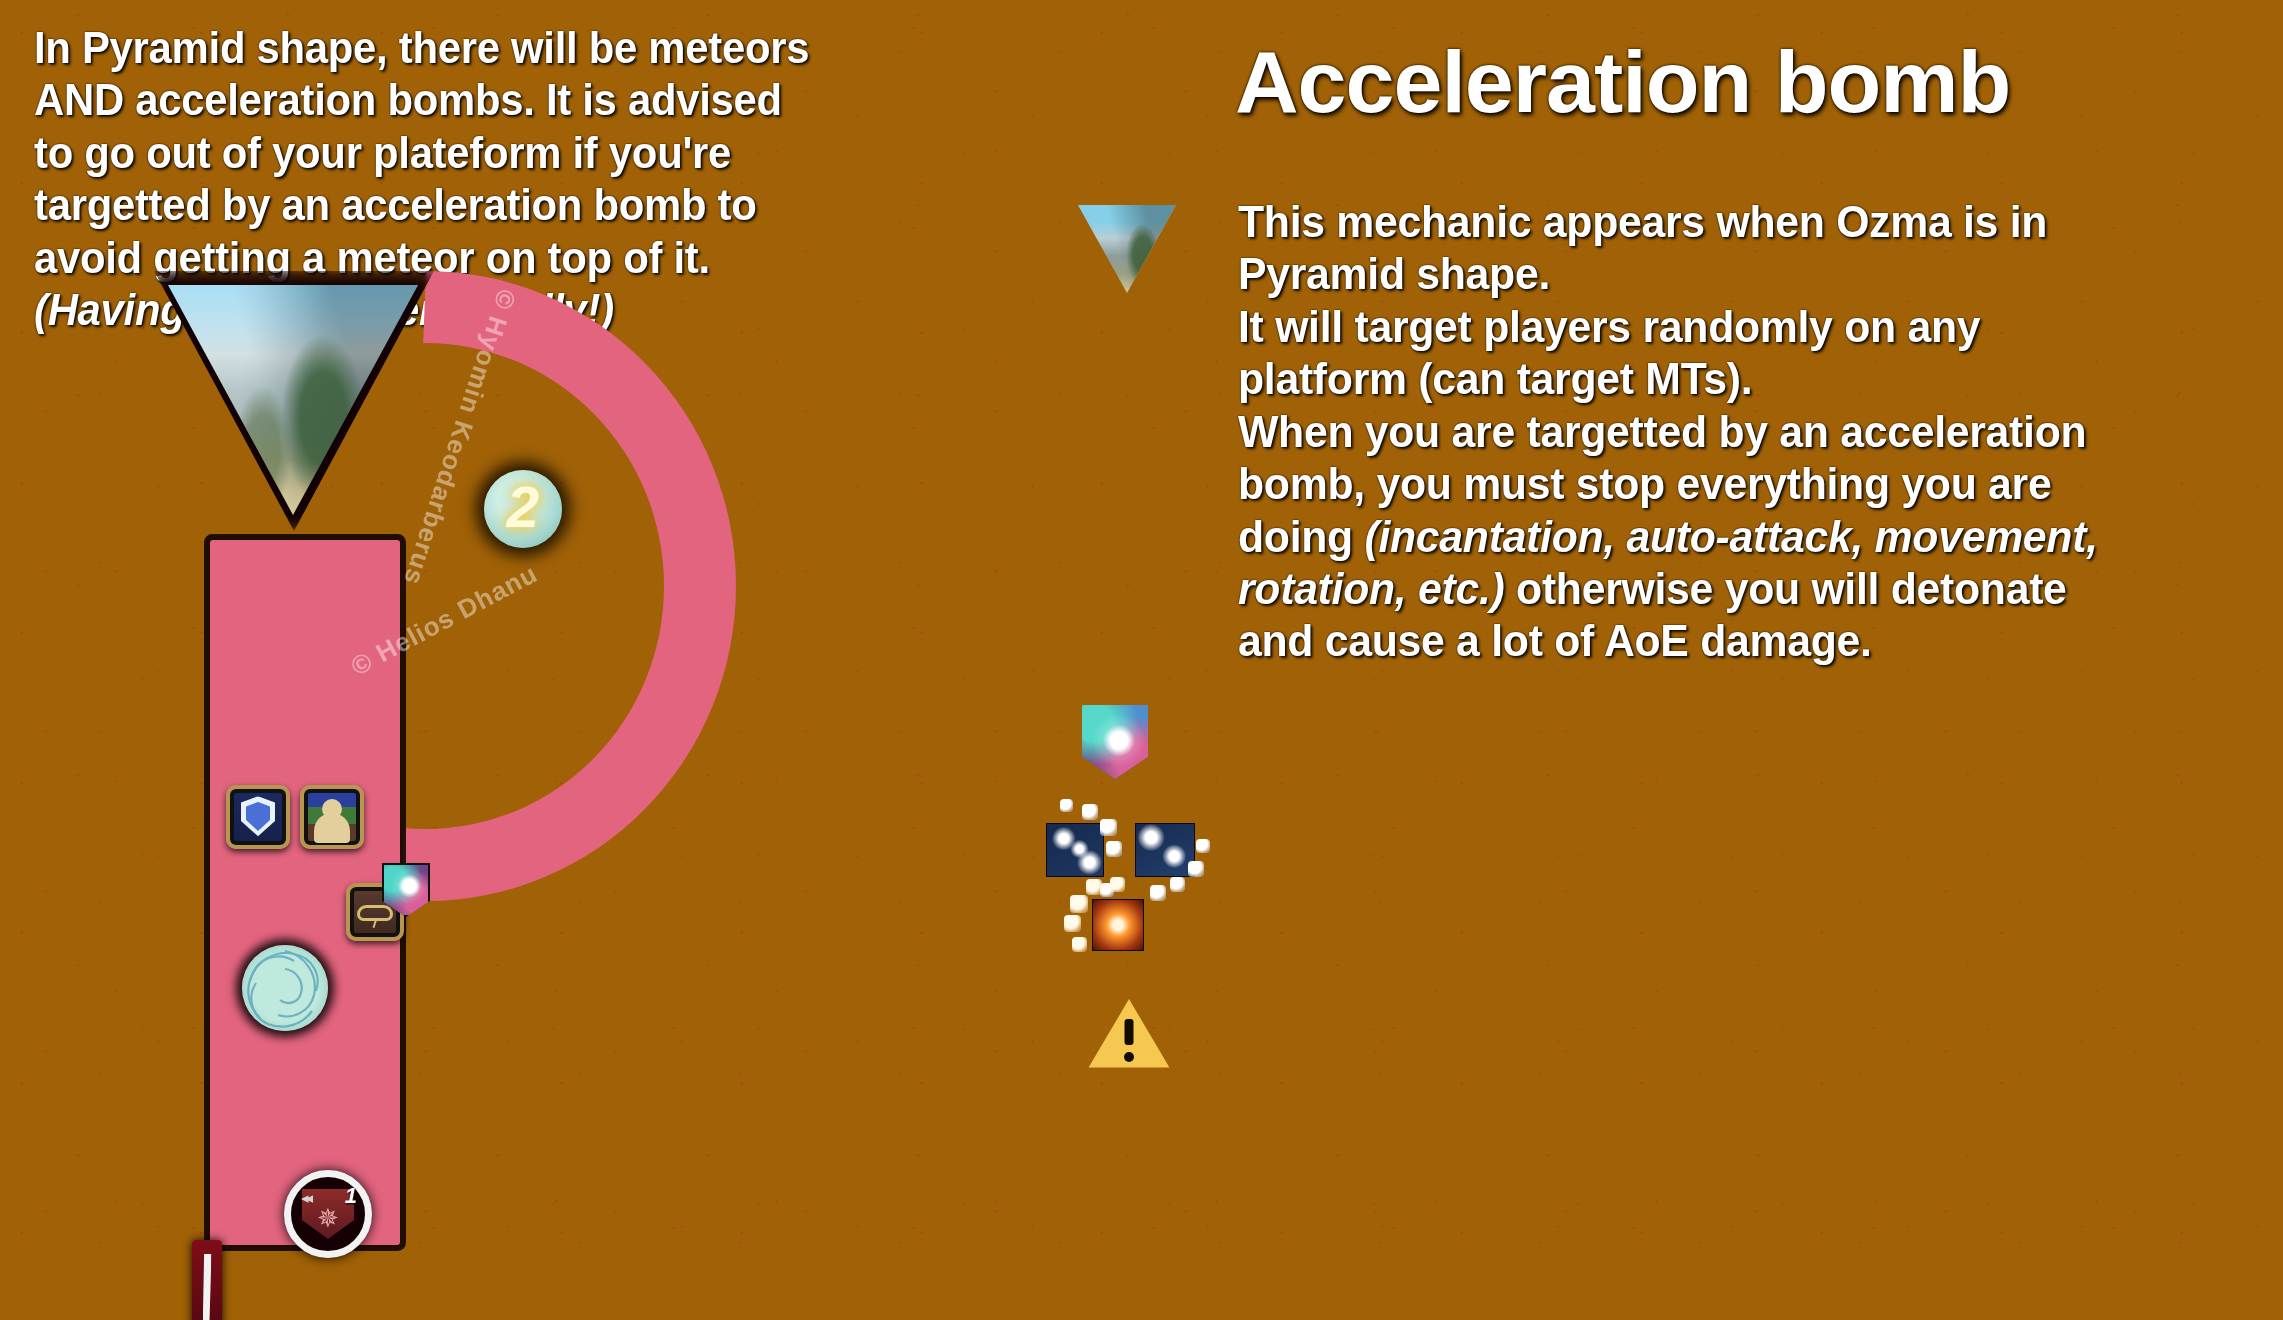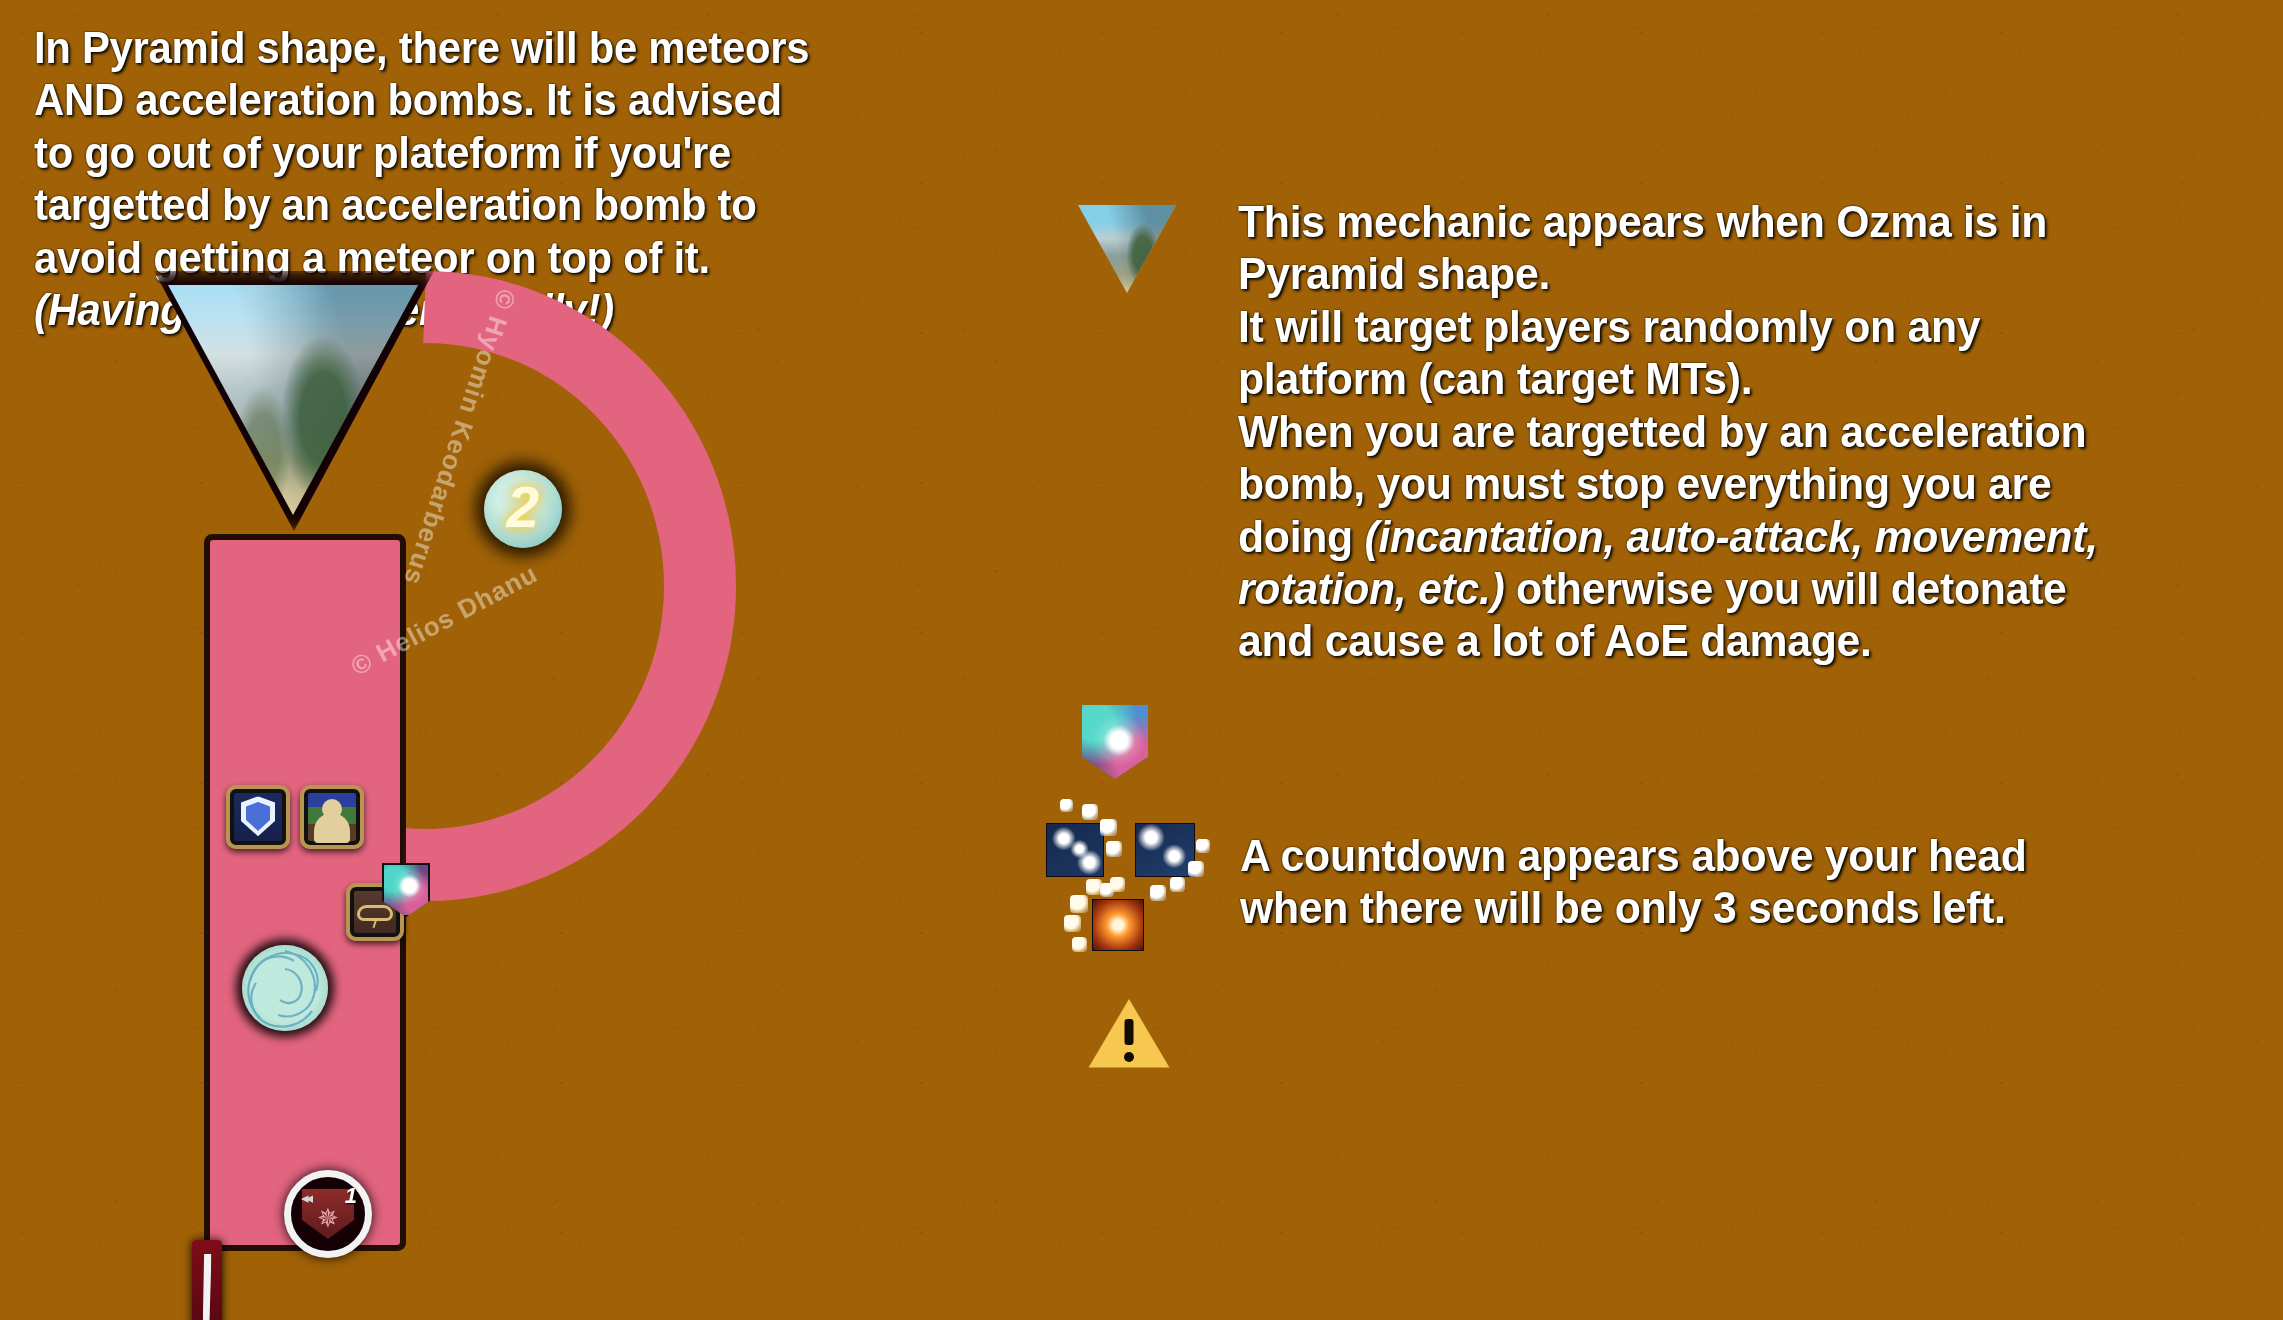--- a/index.html
+++ b/index.html
@@ -305,20 +305,21 @@
       <span class="star">✵</span>
     </div>
 
     <div class="ic-num2">
       <span class="n">2</span>
     </div>
 
     <div class="tally1"></div>
   </div>
 
+  <div class="title">Acceleration bomb</div>
 
   <div class="ico-pyr">
     <span class="sh"></span>
   </div>
   <div class="row r1">
     <div class="txt">
       <span>This mechanic appears when Ozma is in</span><br>
       <span>Pyramid shape.</span><br>
       <span>It will target players randomly on any</span><br>
       <span>platform (can target MTs).</span><br>
@@ -344,25 +345,19 @@
     <span class="orb w" style="left:148px;top:66px;width:16px;height:16px;"></span>
     <span class="orb w" style="left:130px;top:82px;width:15px;height:15px;"></span>
     <span class="orb w" style="left:110px;top:90px;width:16px;height:16px;"></span>
     <span class="orb w" style="left:60px;top:88px;width:14px;height:14px;"></span>
     <span class="orb y" style="left:46px;top:84px;width:16px;height:16px;"></span>
     <span class="orb y" style="left:70px;top:82px;width:15px;height:15px;"></span>
     <span class="orb y" style="left:30px;top:100px;width:18px;height:18px;"></span>
     <span class="orb y" style="left:24px;top:120px;width:17px;height:17px;"></span>
     <span class="orb y" style="left:32px;top:142px;width:15px;height:15px;"></span>
   </div>
-  <div class="row r3">
-    <div class="txt">
-      <span>A countdown appears above your head</span><br>
-      <span>when there will be only 3 seconds left.</span>
-    </div>
-  </div>
 
   <div class="ico-warn">
     <span class="tri"></span>
     <span class="bang"></span>
     <span class="dot"></span>
   </div>
 </div>
 
 </body></html>

